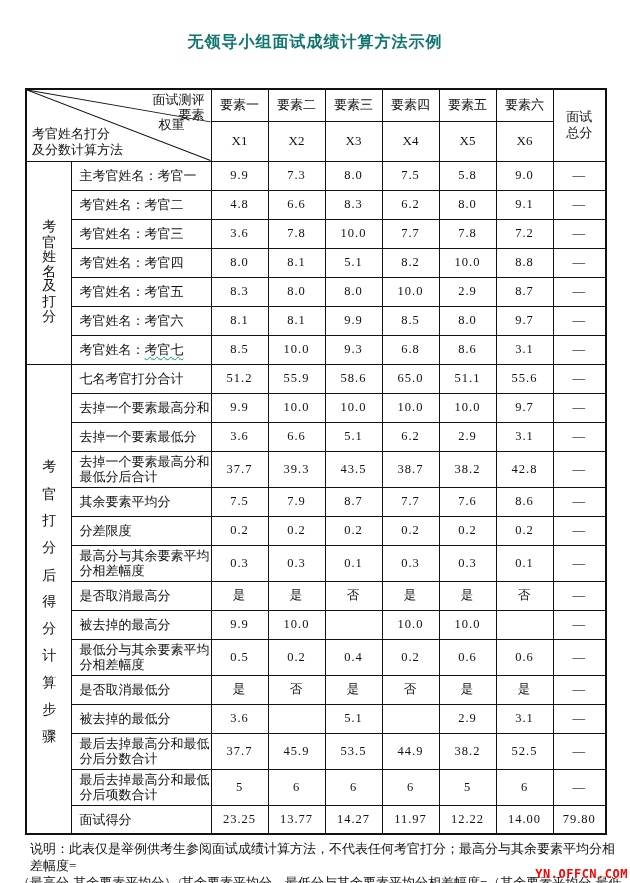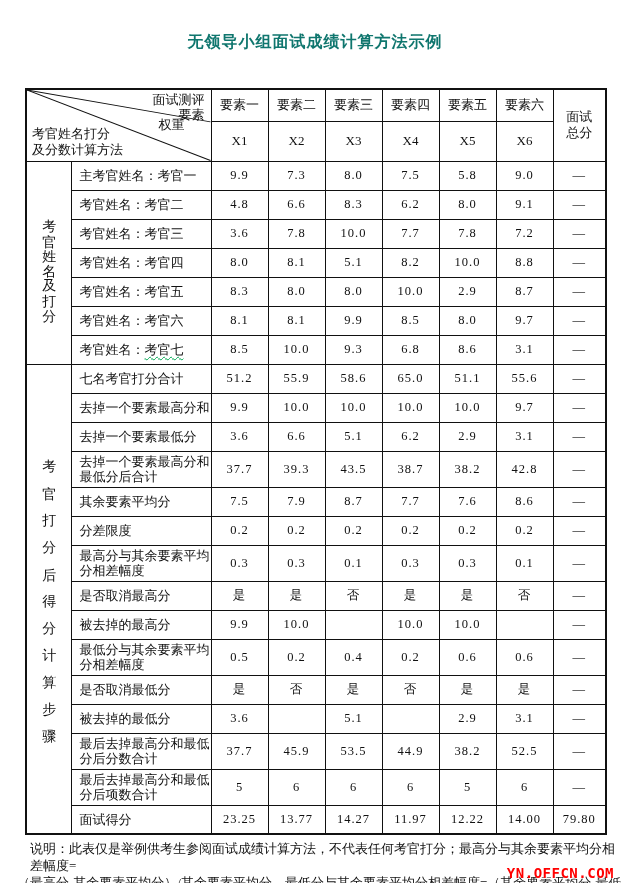--- a/index.html
+++ b/index.html
@@ -88,25 +88,25 @@
   .note {
     margin: 5px 8px 0 30px;
     font-size: 13px;
     line-height: 17px;
     color: #111111;
   }
   .note-line { display: block; }
   .note-line.hang { margin-left: -13px; }
   .watermark {
     position: absolute;
-    right: 16px;
+    right: 2px;
     bottom: 2px;
     font-family: "DejaVu Sans Mono", monospace;
     font-weight: bold;
-    font-size: 14px;
+    font-size: 12px;
     letter-spacing: 0.5px;
     text-shadow: 1px 1px 0 #ffffff;
   }
 </style>
 </head>
 <body>
 
 <div class="page">
 
   <div class="page-title">无领导小组面试成绩计算方法示例</div>

